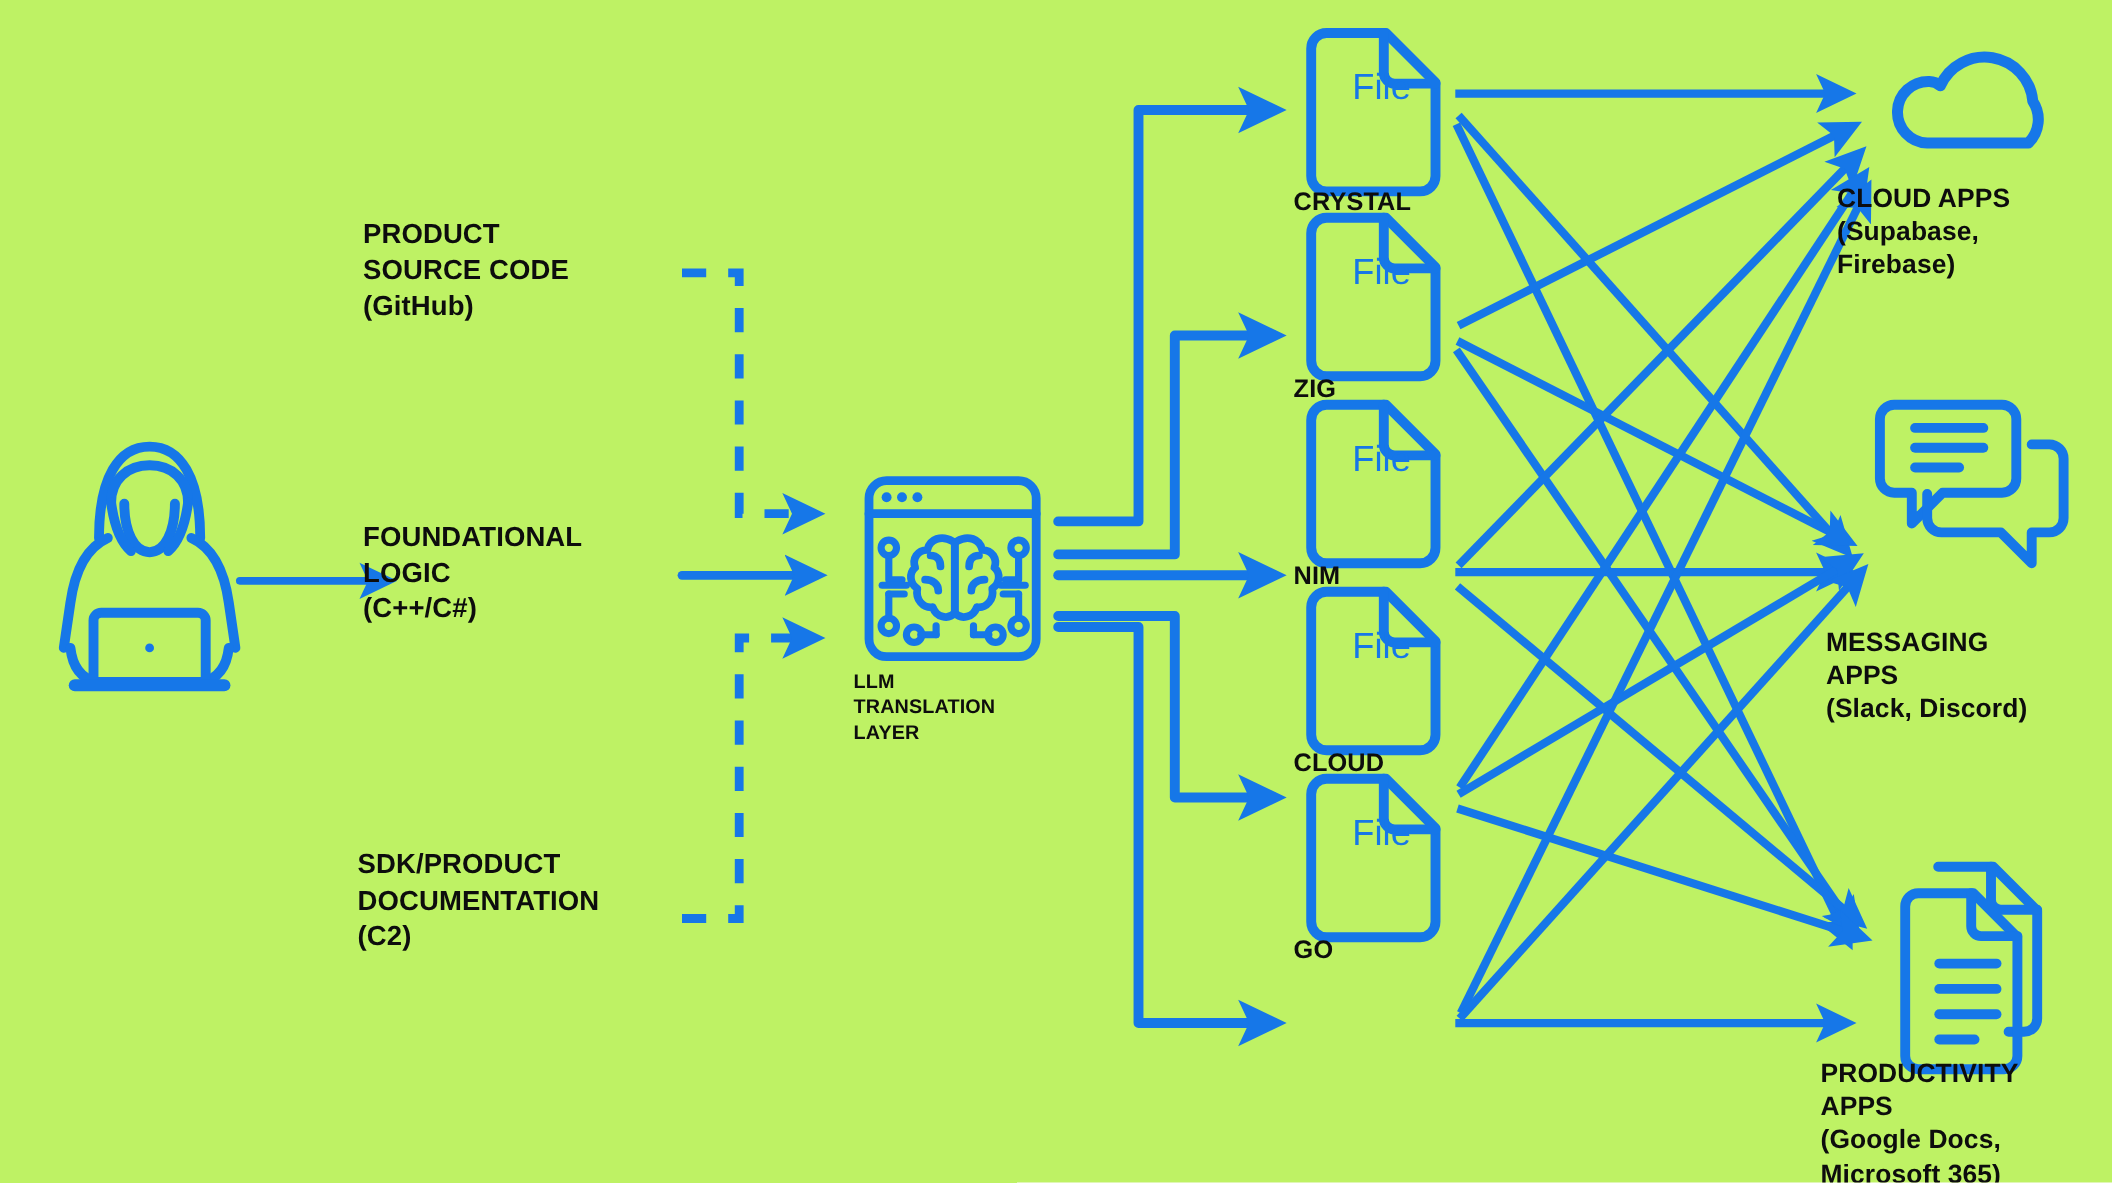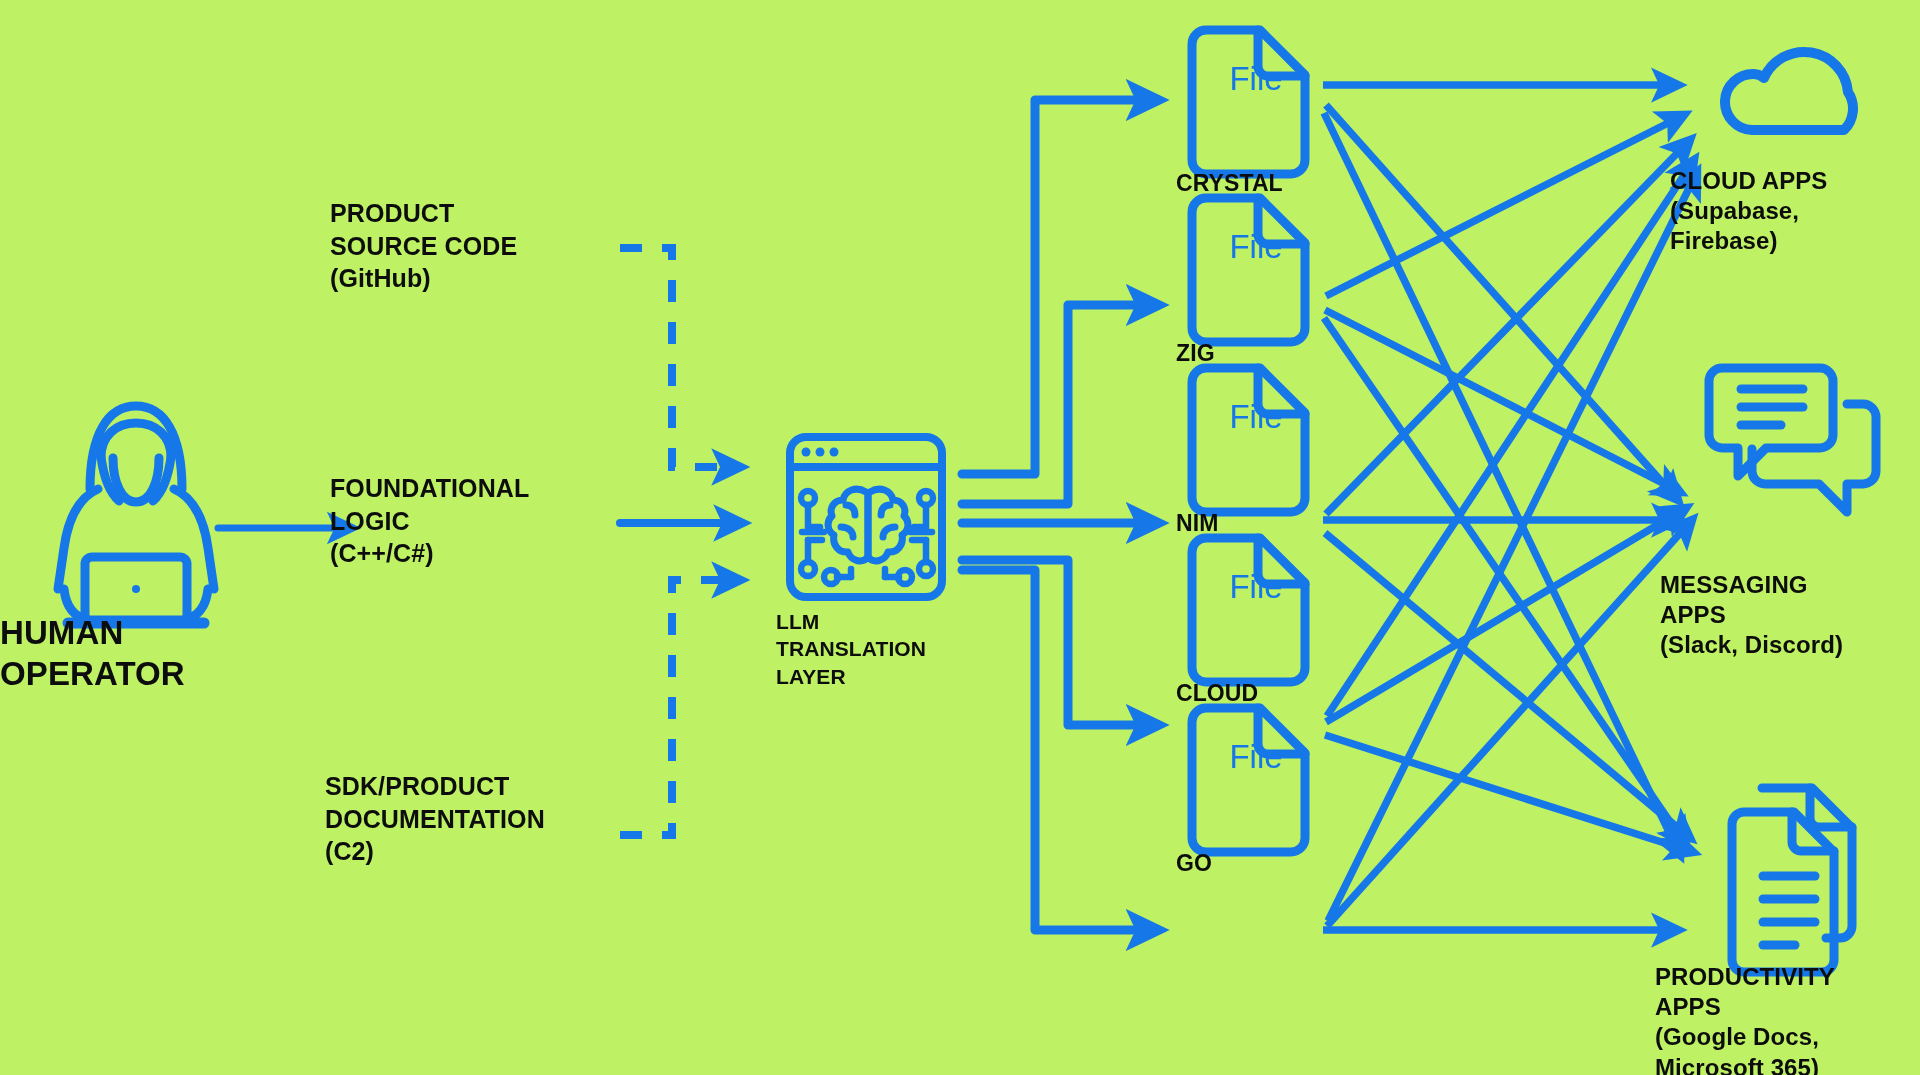--- a/index.html
+++ b/index.html
@@ -31,21 +31,21 @@
     position: absolute;
     color: #0d0d0d;
     font-weight: bold;
     text-align: left;
     line-height: 1.22;
     letter-spacing: 0.1px;
     white-space: pre-line;
   }
   .lbl-human     { font-size: 33px; line-height: 1.25; }
   .lbl-input     { font-size: 25px; line-height: 1.30; }
-  .lbl-llm       { font-size: 21px; line-height: 1.30; }
+  .lbl-llm       { font-size: 18px; line-height: 1.30; }
   .lbl-file      { font-size: 23px; }
   .lbl-dest      { font-size: 24px; line-height: 1.26; }
   .filetext {
     position: absolute;
     color: #1677e8;
     font-family: "Liberation Sans", sans-serif;
     font-size: 33px;
     font-weight: normal;
     text-align: center;
   }
@@ -216,22 +216,20 @@
       <path d="M1763,945 h32"></path>
     </g>
   </svg>
 
   <div class="filetext" style="left:1196px; top:60px;  width:120px;">File</div>
   <div class="filetext" style="left:1196px; top:228px; width:120px;">File</div>
   <div class="filetext" style="left:1196px; top:398px; width:120px;">File</div>
   <div class="filetext" style="left:1196px; top:568px; width:120px;">File</div>
   <div class="filetext" style="left:1196px; top:738px; width:120px;">File</div>
 
-  <div class="lbl lbl-human" style="left:0px; top:612px; width:272px;">HUMAN
-OPERATOR</div>
 
   <div class="lbl lbl-input" style="left:330px; top:197px; width:290px;">PRODUCT
 SOURCE CODE
 (GitHub)</div>
 
   <div class="lbl lbl-input" style="left:330px; top:472px; width:290px;">FOUNDATIONAL
 LOGIC
 (C++/C#)</div>
 
   <div class="lbl lbl-input" style="left:325px; top:770px; width:300px;">SDK/PRODUCT

